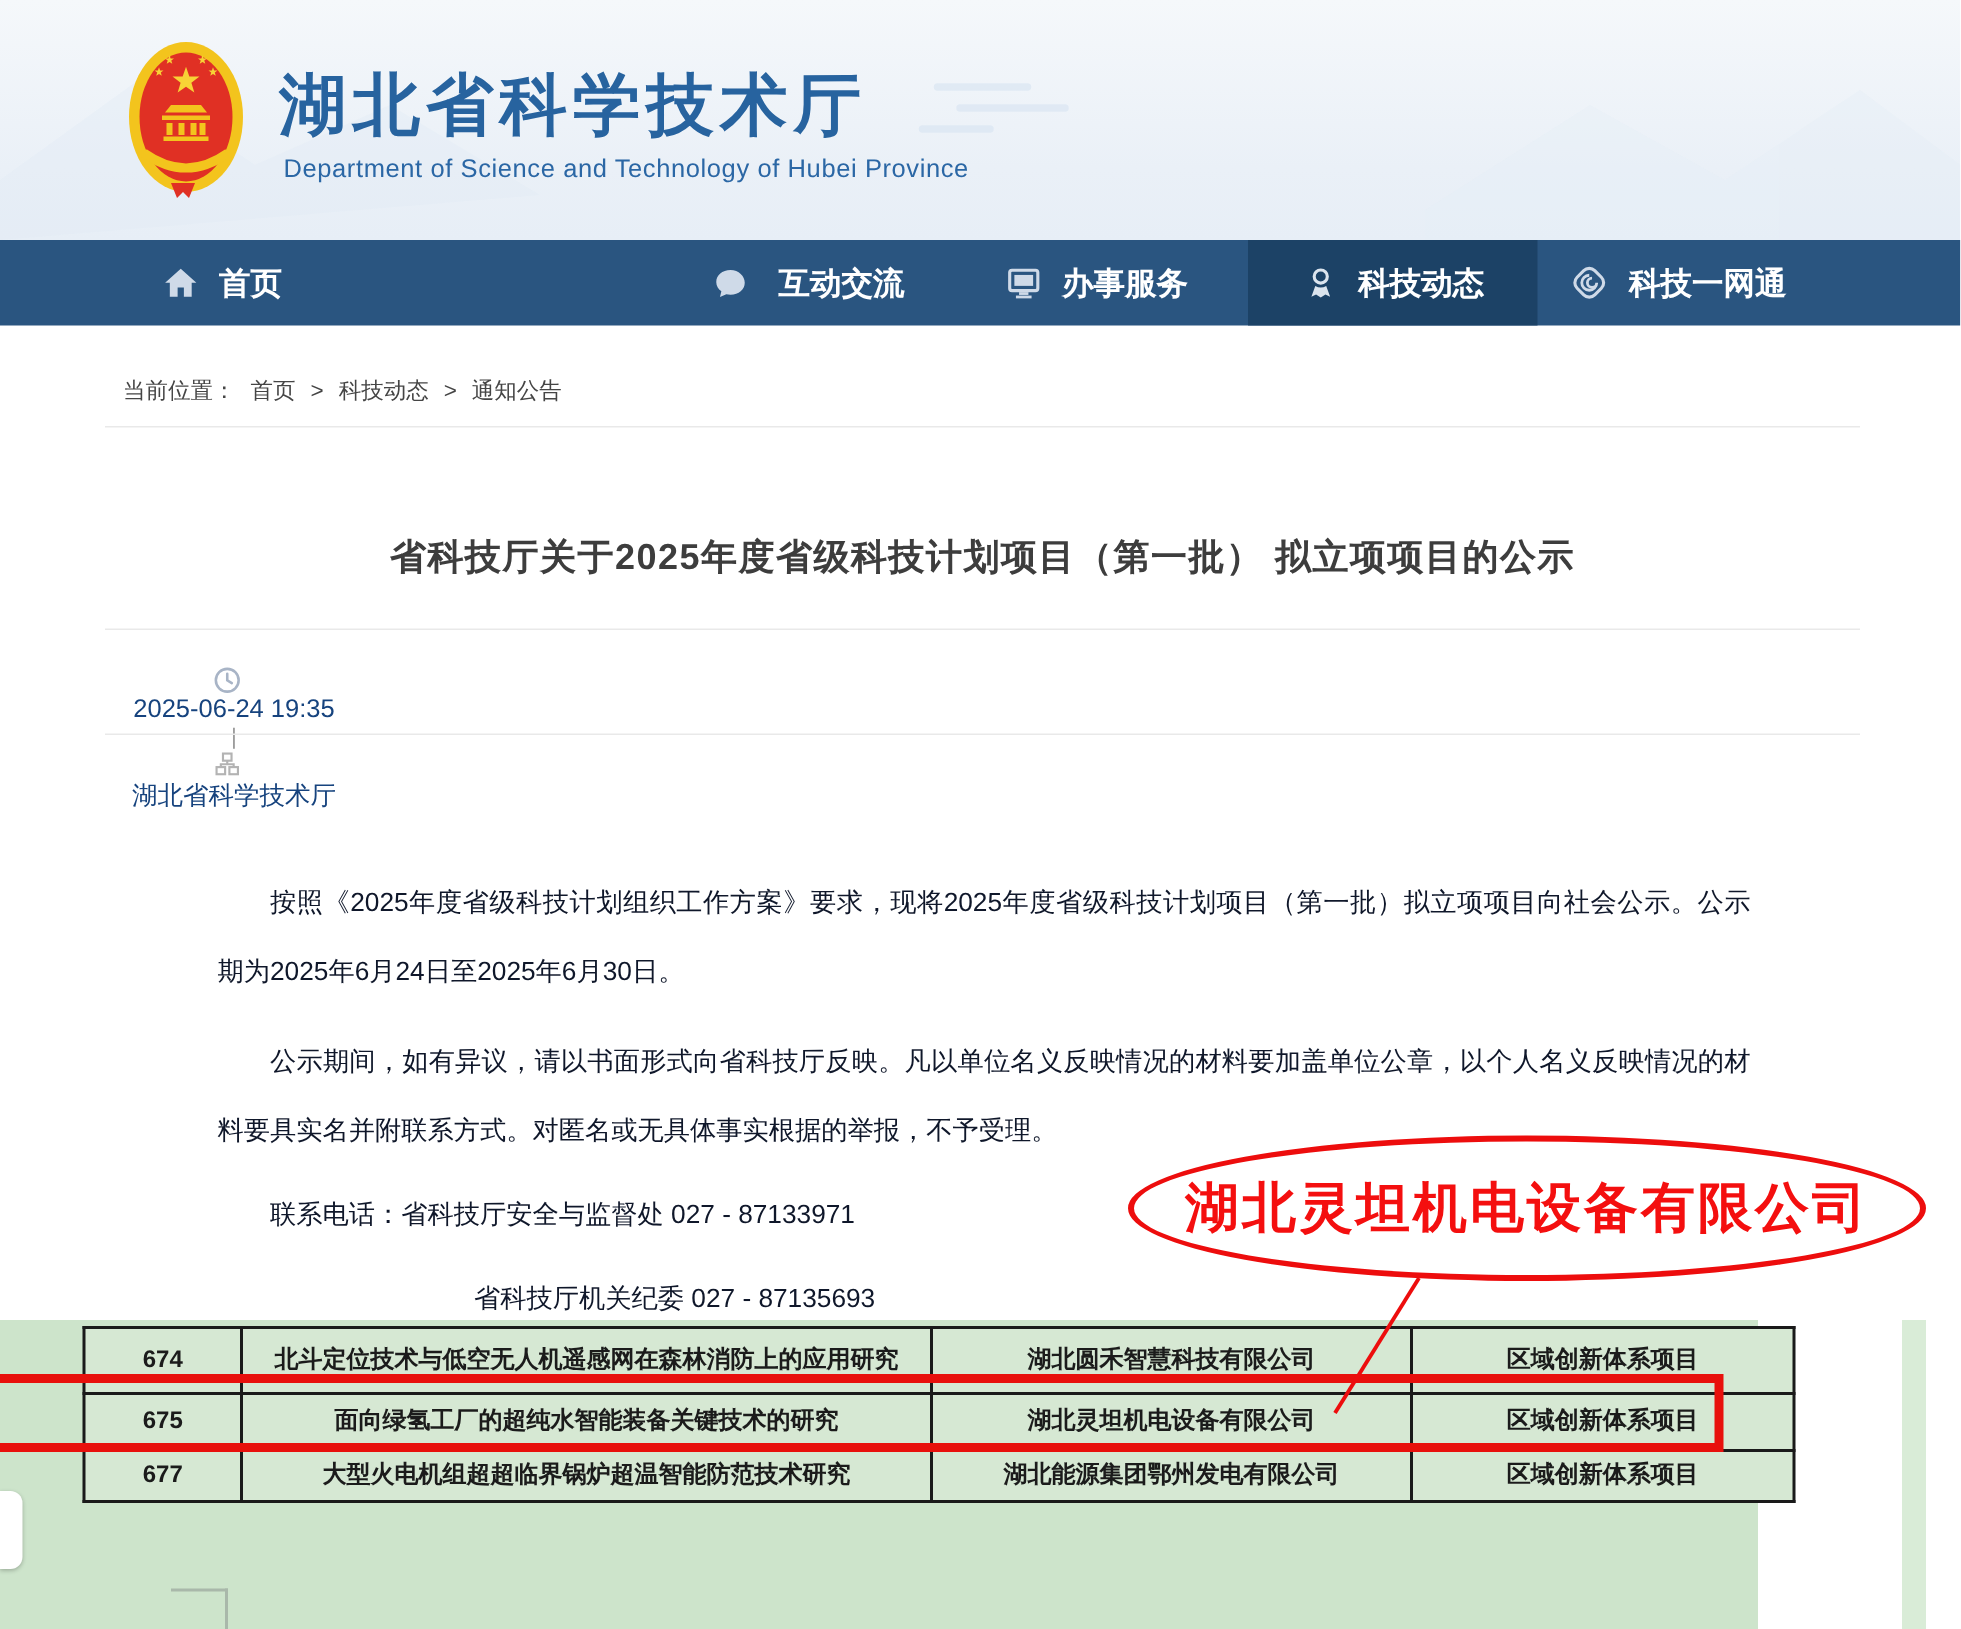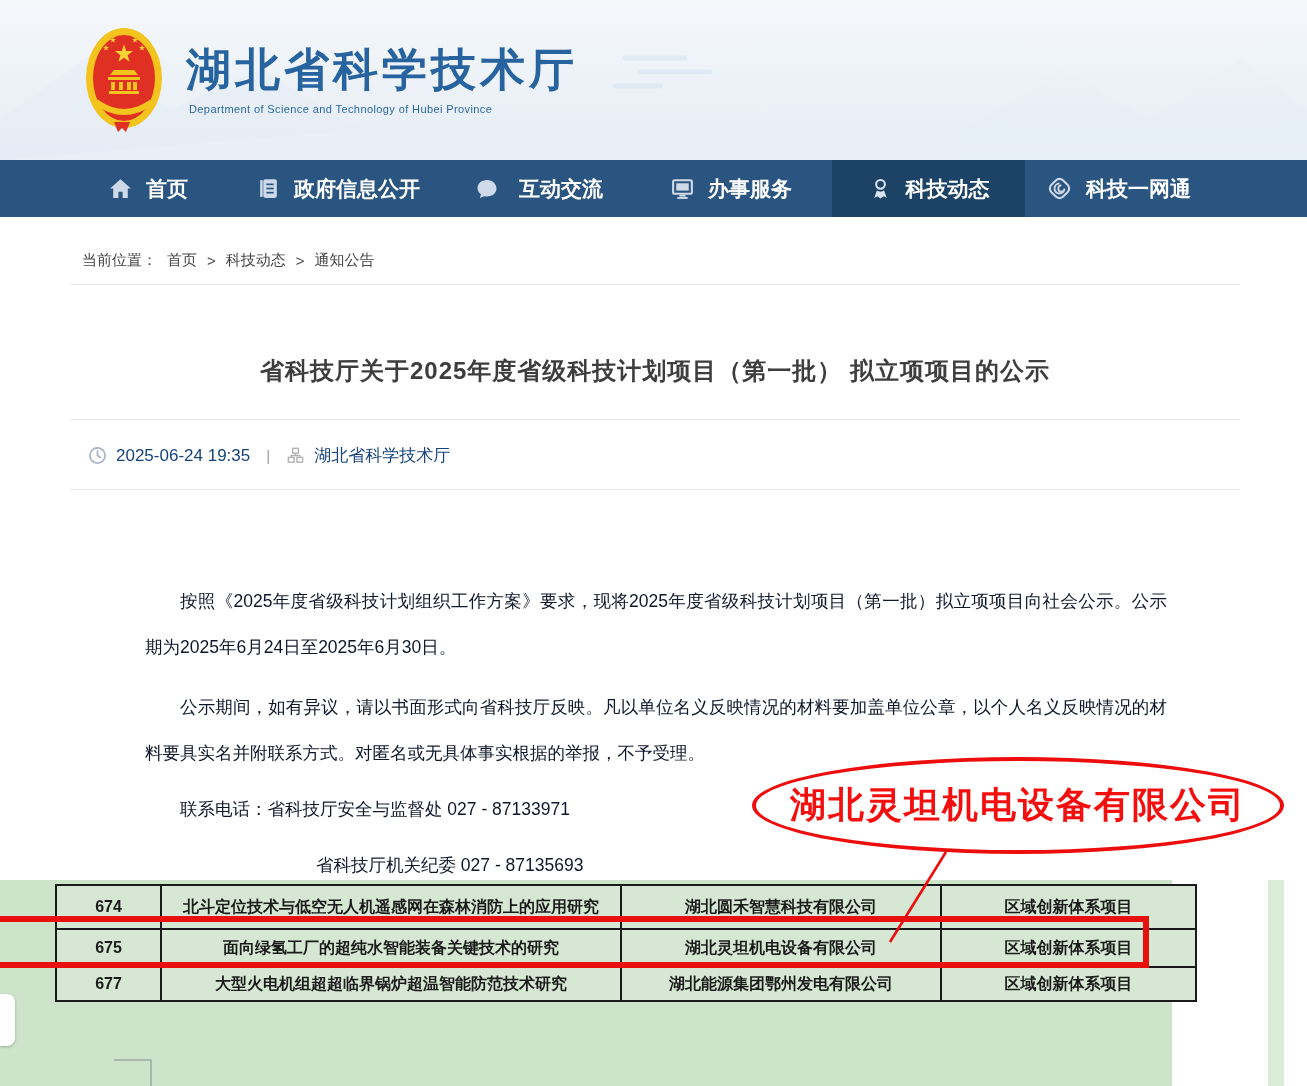--- a/index.html
+++ b/index.html
@@ -7,21 +7,21 @@
   body { font-family:"Liberation Sans", sans-serif; }
   #page { position:relative; width:1307px; height:1086px; background:#ffffff; overflow:hidden; }
 
   
   .header { position:absolute; left:0; top:0; width:1307px; height:160px;
             background:linear-gradient(180deg,#f5f8fb 0%, #eaf0f7 70%, #e7eef6 100%); }
   .header-decor { position:absolute; left:0; top:0; width:1307px; height:160px; opacity:.65; }
   .logo { position:absolute; left:84px; top:26px; width:80px; height:108px; }
   .site-title { position:absolute; left:186px; top:40px; font-size:45px; font-weight:bold;
                 color:#27639f; letter-spacing:4px; font-family:"Liberation Sans", sans-serif; }
-  .site-subtitle { position:absolute; left:189px; top:103px; font-size:11px; color:#2b67a5;
+  .site-subtitle { position:absolute; left:189px; top:103px; font-size:17px; color:#2b67a5;
                    letter-spacing:.4px; font-weight:500; }
   .search-box { position:absolute; left:1028px; top:75px; width:236px; height:37px;
                 background:#ffffff; border:1px solid #e3e3e3; border-radius:2px; display:flex; }
   .search-box input { flex:1; border:none; outline:none; padding:0 10px; font-size:15px;
                       color:#333; background:transparent; font-family:inherit; }
   .search-box input::placeholder { color:#9aa0a6; }
   .search-btn { width:37px; height:37px; margin:-1px -1px -1px 0; background:#f9a41f; border:none;
                 border-radius:2px; display:flex; align-items:center; justify-content:center; cursor:pointer; }
 
   
@@ -32,21 +32,21 @@
   .nav-item.active { background:#1c4266; justify-content:center; }
 
   
   .breadcrumb { position:absolute; left:82px; top:251px; display:flex; align-items:center; gap:10px;
                 font-size:15px; color:#454545; }
   .breadcrumb .crumb { cursor:pointer; }
   .hrule { position:absolute; left:70px; width:1170px; border-top:1px solid #e9e9e9; height:0; }
   .article-title { position:absolute; left:70px; top:355px; width:1170px; text-align:center;
                    font-size:24px; color:#3d3d3d; font-weight:600; letter-spacing:1px; }
   .meta { position:absolute; left:88px; top:444px; display:flex; align-items:center; font-size:17px;
-          color:#16437e; }
+          color:#16437e;flex-direction:column; }
   .meta .sep { color:#9b9b9b; margin:0 16px; font-size:15px; }
   .meta svg { margin-right:9px; }
   .body-text { position:absolute; left:145px; top:578px; width:1022px; font-size:17.5px;
                color:#0f172a; line-height:46px; text-align:justify; }
   .body-text p { text-indent:2em; }
   .body-text .p2 { margin-top:14px; }
   .contact1 { margin-top:10px; text-indent:2em; }
   .contact2 { margin-top:10px; margin-left:136px; }
 
   
@@ -121,32 +121,20 @@
 
   </div>
 
   <div class="nav">
     <div class="nav-item" style="left:108px;">
       <svg width="25" height="25" viewBox="0 0 24 24">
         <path d="M12 3 L22 12 H19 V21 H14 V15 H10 V21 H5 V12 H2 Z" fill="#cfdae8"></path>
       </svg>
       <span>首页</span>
     </div>
-    <div class="nav-item" style="left:256px;">
-      <svg width="25" height="25" viewBox="0 0 24 24">
-        <rect x="7" y="3" width="13" height="18" rx="2" fill="#cfdae8"></rect>
-        <rect x="4" y="4" width="2.4" height="16" fill="#cfdae8"></rect>
-        <g stroke="#2a5580" stroke-width="1.6">
-            <line x1="10" y1="8" x2="17" y2="8"></line>
-            <line x1="10" y1="12" x2="17" y2="12"></line>
-            <line x1="10" y1="16" x2="17" y2="16"></line>
-          </g>
-      </svg>
-      <span>政府信息公开</span>
-    </div>
     <div class="nav-item" style="left:475px;gap:20px;">
       <svg width="24" height="24" viewBox="0 0 24 24">
         <path d="M12 3 C6.5 3 2.5 6.6 2.5 11 c0 2.5 1.3 4.7 3.4 6.2 L5 21 l4.2 -1.8 c.9 .2 1.8 .3 2.8 .3 5.5 0 9.5 -3.6 9.5 -8 S17.5 3 12 3 Z" fill="#cfdae8"></path>
       </svg>
       <span>互动交流</span>
     </div>
     <div class="nav-item" style="left:670px;">
       <svg width="25" height="25" viewBox="0 0 24 24">
         <rect x="3" y="4" width="18" height="13" rx="1.5" fill="none" stroke="#cfdae8" stroke-width="2"></rect>
         <rect x="6" y="7" width="12" height="7" fill="#cfdae8"></rect>

